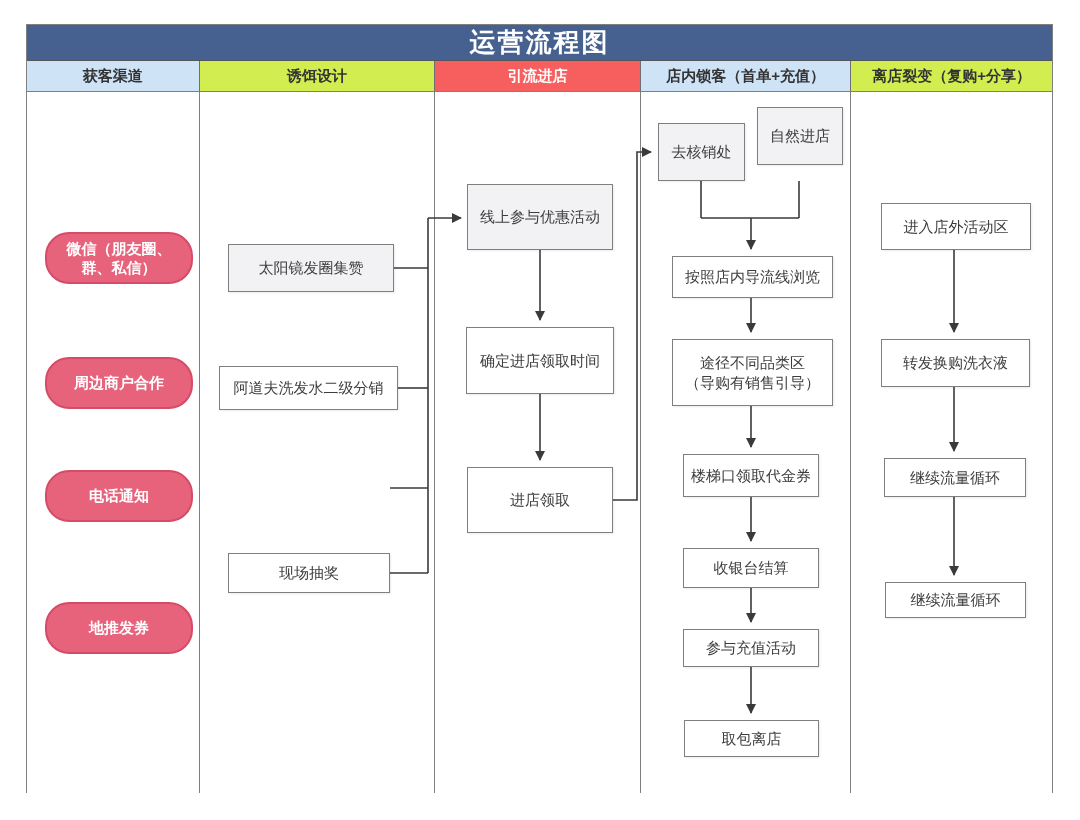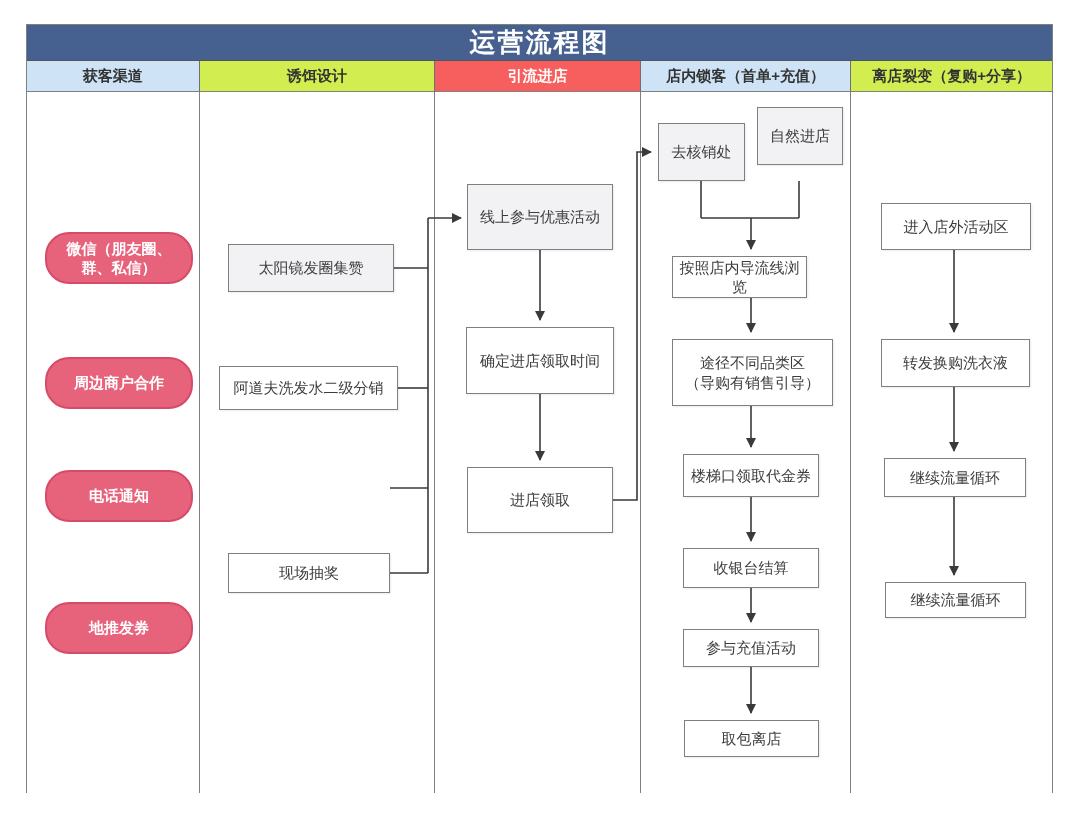--- a/index.html
+++ b/index.html
@@ -176,21 +176,21 @@
   <div class="node box gray" style="left:228px;top:244px;width:166px;height:48px">太阳镜发圈集赞</div>
   <div class="node box" style="left:219px;top:366px;width:179px;height:44px">阿道夫洗发水二级分销</div>
   <div class="node box" style="left:228px;top:553px;width:162px;height:40px">现场抽奖</div>
 
   <div class="node box gray" style="left:467px;top:184px;width:146px;height:66px">线上参与优惠活动</div>
   <div class="node box" style="left:466px;top:327px;width:148px;height:67px">确定进店领取时间</div>
   <div class="node box" style="left:467px;top:467px;width:146px;height:66px">进店领取</div>
 
   <div class="node box gray" style="left:658px;top:123px;width:87px;height:58px">去核销处</div>
   <div class="node box gray" style="left:757px;top:107px;width:86px;height:58px">自然进店</div>
-  <div class="node box" style="left:672px;top:256px;width:135px;height:42px">按照店内导流线浏览</div>
+  <div class="node box" style="left:672px;top:256px;width:161px;height:42px">按照店内导流线浏览</div>
   <div class="node box" style="left:672px;top:339px;width:161px;height:67px">途径不同品类区
 （导购有销售引导）</div>
   <div class="node box" style="left:683px;top:454px;width:136px;height:43px">楼梯口领取代金券</div>
   <div class="node box" style="left:683px;top:548px;width:136px;height:40px">收银台结算</div>
   <div class="node box" style="left:683px;top:629px;width:136px;height:38px">参与充值活动</div>
   <div class="node box" style="left:684px;top:720px;width:135px;height:37px">取包离店</div>
 
   <div class="node box" style="left:881px;top:203px;width:150px;height:47px">进入店外活动区</div>
   <div class="node box" style="left:881px;top:339px;width:149px;height:48px">转发换购洗衣液</div>
   <div class="node box" style="left:884px;top:458px;width:142px;height:39px">继续流量循环</div>

